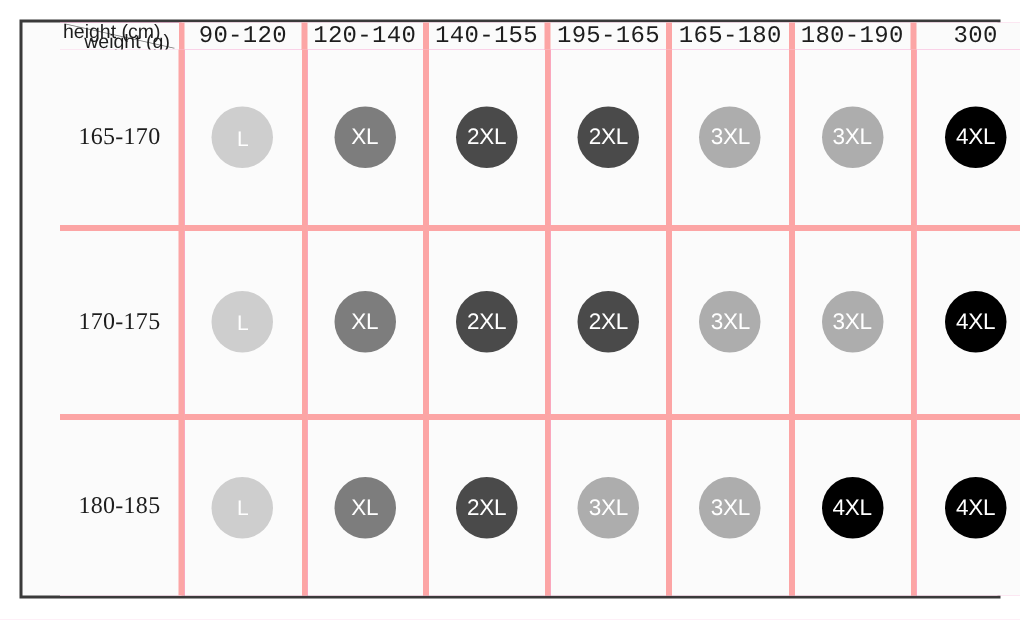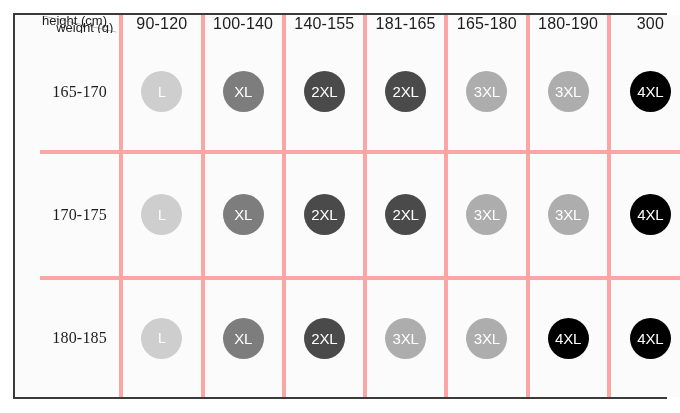--- a/index.html
+++ b/index.html
@@ -115,21 +115,21 @@
     left: 2px;
     bottom: 5px;
     font-family: Liberation Sans, sans-serif;
     font-size: 13px;
     color: #1d1d1d;
     white-space: nowrap;
     z-index: 2;
   }
 
   th.weight-header {
-    font-family: Liberation Sans, sans-serif;
+    font-family: Liberation Mono, monospace;
     font-size: 16px;
     color: #1d1d1d;
     letter-spacing: 0.2px;
   }
 
   td.height-header {
     font-family: "Liberation Serif", serif;
     font-size: 16px;
     color: #1d1d1d;
     letter-spacing: 0.2px;
@@ -176,23 +176,23 @@
       <thead>
         <tr>
           <td class="corner-cell">
             <svg class="diagonal" viewBox="0 0 108 90" preserveAspectRatio="none">
               <line x1="4" y1="4" x2="104" y2="86" stroke="#6f6f6f" stroke-width="1.6"></line>
             </svg>
             <span class="corner-weight">weight (g)</span>
             <span class="corner-height">height (cm)</span>
           </td>
           <th class="weight-header">90-120</th>
-          <th class="weight-header">100-140</th>
+          <th class="weight-header">120-140</th>
           <th class="weight-header">140-155</th>
-          <th class="weight-header">181-165</th>
+          <th class="weight-header">195-165</th>
           <th class="weight-header">165-180</th>
           <th class="weight-header">180-190</th>
           <th class="weight-header">300</th>
         </tr>
       </thead>
       <tbody id="chart-body">
           <tr>
             <td class="height-header">165-170</td>
             <td class="size-cell"><span class="badge sz-L" style="background: rgb(206, 206, 206);">L</span></td>
             <td class="size-cell"><span class="badge sz-XL" style="background: rgb(125, 125, 125);">XL</span></td>

